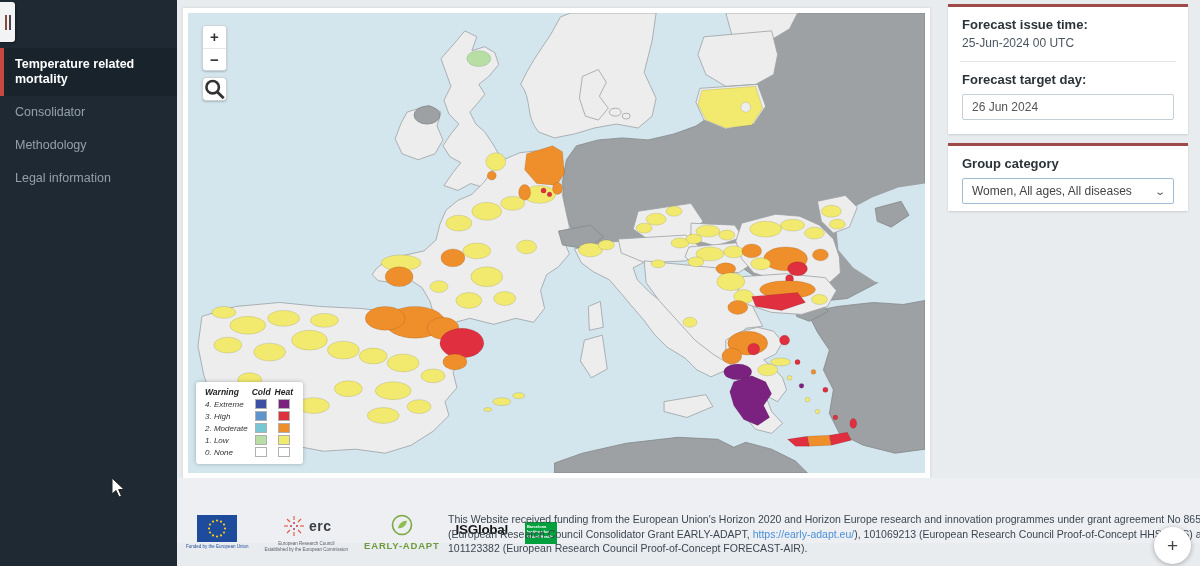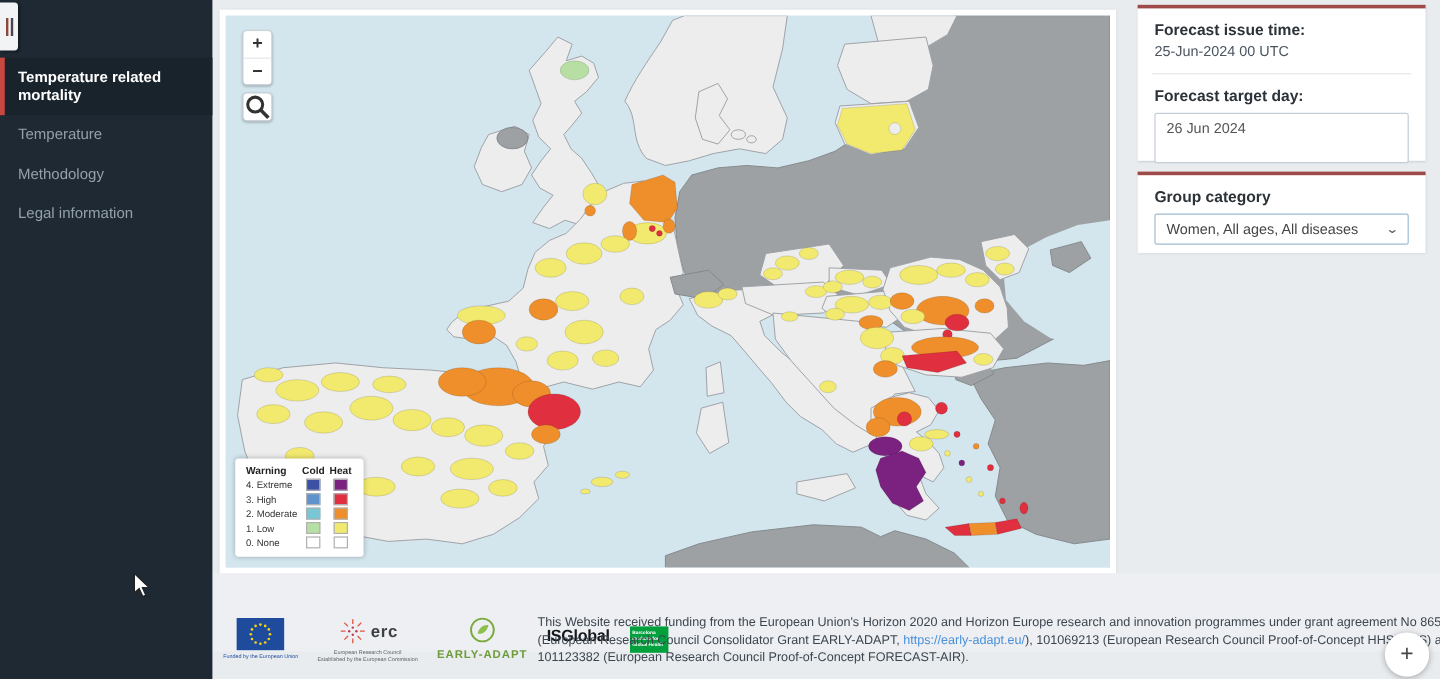--- a/index.html
+++ b/index.html
@@ -28,35 +28,35 @@
   .map-inner svg { display:block; width:100%; height:100%; }
   .zoom-group { position:absolute; left:14px; top:12px; width:25px; background:#fff; border:1px solid #ccd2d6;
     border-radius:4px; box-shadow:0 1px 2px rgba(0,0,0,.2); overflow:hidden; z-index:3; }
   .zoom-btn { width:100%; height:22px; background:#fff; border:none; font-size:15px; font-weight:bold; color:#333;
     cursor:pointer; line-height:20px; font-family:"Liberation Sans", sans-serif; }
   .zoom-btn + .zoom-btn { border-top:1px solid #e4e7e9; }
   .zoom-extent { position:absolute; left:14px; top:64px; width:25px; height:24px; background:#fff; border:1px solid #ccd2d6;
     border-radius:4px; box-shadow:0 1px 2px rgba(0,0,0,.2); cursor:pointer; display:flex; align-items:center; justify-content:center; z-index:3; }
   
   .legend { position:absolute; left:8px; bottom:9px; background:#fff; border-radius:3px; z-index:3;
-    box-shadow:0 0 4px rgba(0,0,0,.25); padding:4px 8px 6px 7px; font-size:8.5px; color:#222; }
+    box-shadow:0 0 4px rgba(0,0,0,.25); padding:4px 8px 6px 7px; font-size:8.5px; color:#222;font-style:italic; }
   .legend table { border-collapse:collapse; }
   .legend th { font-size:8.5px; font-weight:bold; padding:1px 2px; text-align:left; }
   .legend th.c { text-align:center; }
   .legend td { padding:0px 2px; line-height:11px; font-size:8px; color:#333; white-space:nowrap; }
   .sw { display:block; width:12px; height:10px; margin:1px auto; border:1px solid #b0b0b0; }
   
   .card { position:absolute; left:948px; width:240px; background:#fff; border-top:3px solid #9e4a49;
     box-shadow:0 1px 2px rgba(0,0,0,.12); padding:10px 14px; }
   .card1 { top:4px; height:130px; }
   .card2 { top:143px; height:68px; }
   .lbl { font-size:13px; font-weight:bold; color:#2b3238; }
   .val { font-size:12px; color:#4b5560; margin-top:4px; }
   .hr { height:1px; background:#e4e7e9; margin:11px -2px 10px; }
-  .input-box { margin-top:7px; height:42px; border:1px solid #c3ced6; border-radius:2px; background:#fff;
+  .input-box { margin-top:7px; height:26px; border:1px solid #c3ced6; border-radius:2px; background:#fff;
     font-size:12px; color:#555; line-height:24px; padding:0 9px; cursor:text; }
   .select-box { margin-top:7px; height:26px; border:1px solid #9fbcd4; border-radius:2px; background:#fff;
     font-size:12px; color:#444; display:flex; align-items:center; padding:0 9px; cursor:pointer; }
   .select-box .chev { margin-left:auto; font-size:10px; color:#556; transform:scaleX(1.4); }
   
   .footer { position:absolute; left:177px; top:478px; width:1023px; height:65px; background:#edeff2; }
   .logos { position:absolute; left:9px; top:35px; display:flex; align-items:center; gap:16px; }
   .logo { display:flex; flex-direction:column; align-items:center; }
   .logo-cap { font-size:4.5px; line-height:5.5px; text-align:center; margin-top:2px; color:#5b6168; }
   .logo-cap.blue { color:#1e4b9b; }
@@ -84,21 +84,21 @@
   <div class="sb-toggle">
       <i></i>
       <i></i>
     </div>
   <nav class="nav">
     <div class="nav-item active">
       <span class="active-bar"></span>
       <span>Temperature related mortality</span>
     </div>
     <div class="nav-item">
-      <span>Temperature</span>
+      <span>Consolidator</span>
     </div>
     <div class="nav-item">
       <span>Methodology</span>
     </div>
     <div class="nav-item">
       <span>Legal information</span>
     </div>
   </nav>
 </aside>
 

